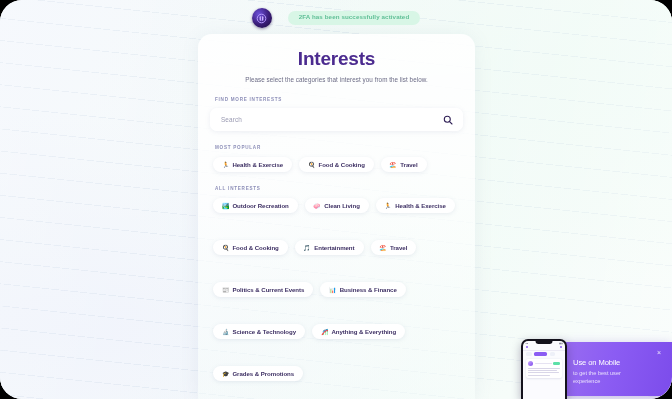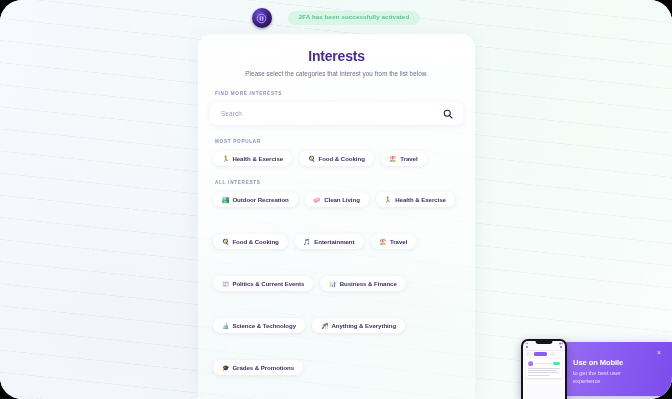--- a/index.html
+++ b/index.html
@@ -97,21 +97,21 @@
        rgba(246,253,250,0.48) 100%);
     box-shadow: 0 2px 18px rgba(120,140,170,.10);
     padding: 0 12px;
     overflow: hidden;
     z-index: 20;
   }
 
   #card-title {
     margin-top: 14px;
     text-align: center;
-    font-size: 14px;
+    font-size: 19px;
     font-weight: 700;
     color: #4b2b8f;
     letter-spacing: -.2px;
   }
   #card-subtitle {
     margin-top: 6px;
     text-align: center;
     font-size: 6.3px;
     color: #6b6b85;
     letter-spacing: .05px;
@@ -197,21 +197,21 @@
     left: 35px; top: 3px;
     width: 116px; height: 54px;
     border-radius: 11px 0 0 11px;
     background: linear-gradient(103deg, #9a6ef0 0%, #8b5cf3 48%, #7c4ceb 100%);
     box-shadow: 0 3px 12px rgba(95,55,190,.34);
   }
   #promo-title {
     position: absolute;
     left: 17px; top: 16px;
     font-size: 7.6px;
-    font-weight: 700;
+    font-weight: 400;
     color: #ffffff;
     letter-spacing: -.1px;
   }
   #promo-sub {
     position: absolute;
     left: 17px; top: 27px;
     width: 64px;
     font-size: 5.6px;
     line-height: 1.45;
     color: rgba(255,255,255,.80);

